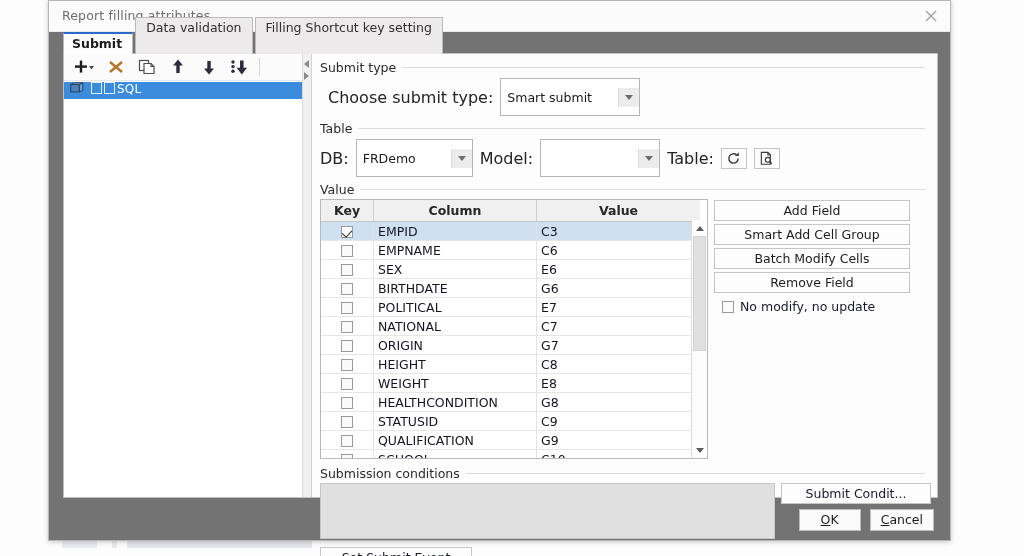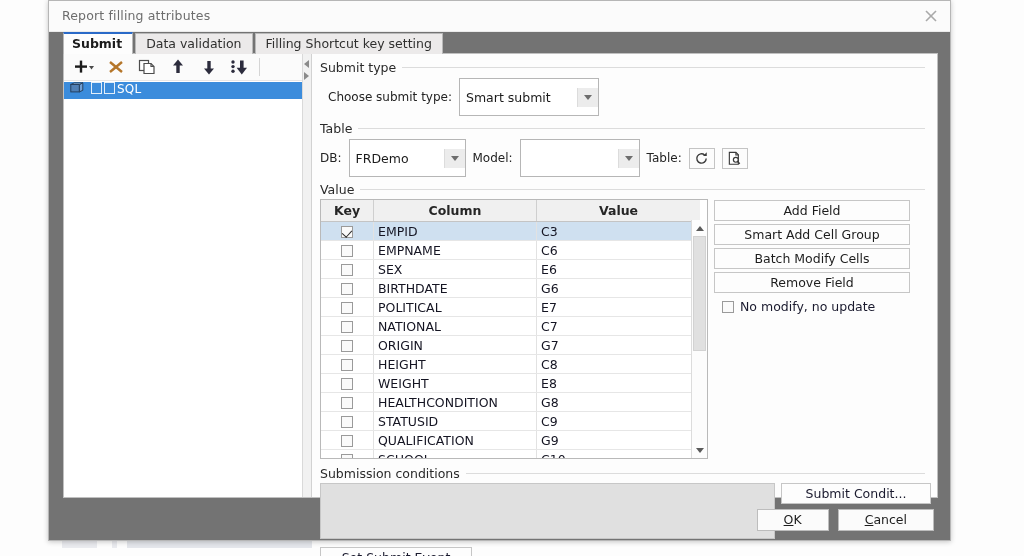--- a/index.html
+++ b/index.html
@@ -85,21 +85,21 @@
   
   .tabstrip {
     position: absolute;
     left: 14px; top: 31px;
     height: 22px;
     display: flex;
     align-items: flex-end;
     z-index: 5;
   }
   .tab {
-    height: 21px;
+    height: 37px;
     line-height: 20px;
     padding: 0 10px;
     font-size: 12.5px;
     color: #30302f;
     background: #eceaea;
     border: 1px solid #b9b9b9;
     border-bottom: none;
     margin-right: 2px;
     cursor: pointer;
     white-space: nowrap;
@@ -226,21 +226,21 @@
     height: 1px;
     background: #dcdcdc;
   }
 
   .row {
     display: flex;
     align-items: center;
     gap: 7px;
     margin: 3px 0 5px 0;
   }
-  .lbl { font-size: 12px; color:#232323; }
+  .lbl { font-size: 16px; color:#232323; }
 
   .combo {
     height: 38px;
     border: 1px solid #b6b6b6;
     background: #ffffff;
     display: inline-flex;
     align-items: center;
     box-sizing: border-box;
     cursor: pointer;
   }
@@ -463,21 +463,21 @@
     min-width: 62px;
     height: 22px;
     line-height: 20px;
     text-align: center;
     border: 1px solid #bdbdbd;
     background: #fbfbfb;
     font-size: 12.5px;
     color: #1c1c1c;
     cursor: pointer;
     box-sizing: border-box;
-    padding: 0 26px;
+    padding: 0 10px;
   }
   .mn { text-decoration: underline; }
 </style>
 </head>
 <body>
 
 <div id="backdrop">
   <div class="page-sheet"></div>
   <div class="faint-line2"></div>
   <div class="faint-line"></div>

